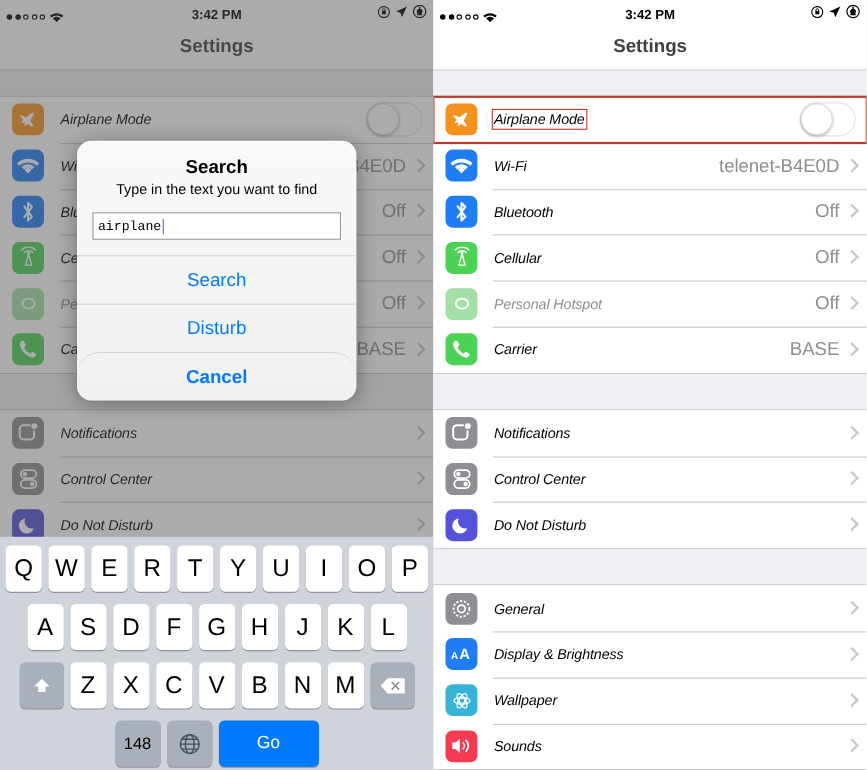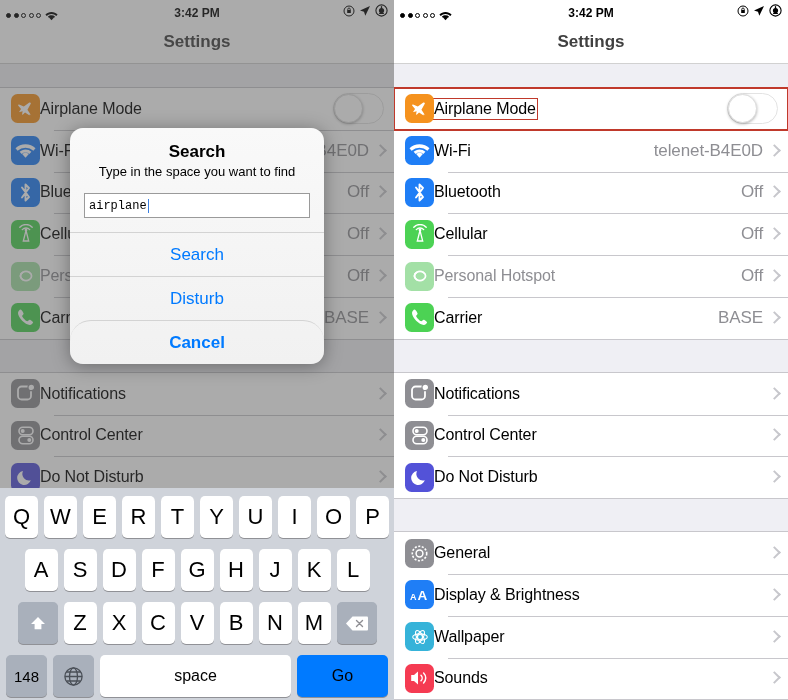--- a/index.html
+++ b/index.html
@@ -49,21 +49,21 @@
   }
   .row + .row::before {
     content:""; position:absolute; left:54px; right:0; top:0; height:1px;
     background:#c8c7cc;
   }
   .icon {
     width:29px; height:29px; border-radius:6.5px; flex:0 0 29px;
     display:flex; align-items:center; justify-content:center;
     color:#fff; position:relative;
   }
-  .label { margin-left:0; font-size:16px; color:#000; letter-spacing:-0.1px; }
+  .label { margin-left:15px; font-size:13px; color:#000; letter-spacing:-0.1px;font-style:italic; }
   .label.dim { color:#8e8e93; }
   .rowright { margin-left:auto; display:flex; align-items:center; gap:7px; }
   .value { font-size:17px; color:#8e8e93; letter-spacing:-0.1px; }
   .chev {
     width:8px; height:13px; position:relative; flex:0 0 8px;
   }
   .chev::before {
     content:""; position:absolute; left:0; top:1.5px;
     width:7px; height:7px; border-right:2px solid #c7c7cc; border-top:2px solid #c7c7cc;
     transform:rotate(45deg);
@@ -122,21 +122,21 @@
   .key {
     flex:0 0 33px; height:42px; background:#fff; border-radius:5px;
     display:flex; align-items:center; justify-content:center;
     font-size:22px; color:#000; box-shadow:0 1px 0 rgba(136,138,142,.9);
   }
   .key.wide { flex:0 0 40px; background:#a9b0bb; }
   .key.dark { background:#a9b0bb; }
   .key.num { flex:0 0 41px; background:#a9b0bb; font-size:15px; }
   .key.globe { flex:0 0 41px; background:#a9b0bb; }
   .key.space { flex:1 1 auto; font-size:16px; }
-  .key.go { flex:0 0 91px; background:#007aff; color:#000000; font-size:16px; }
+  .key.go { flex:0 0 91px; background:#007aff; color:#ffffff; font-size:16px; }
   .krow.bottom { gap:6px; padding:0 3px; }
   .bksp { width:24px;height:17px; }
 </style>
 </head>
 <body>
 
 <div class="screens">
 
   <div class="panel">
 
@@ -362,21 +362,21 @@
             </div>
           </div>
         </div>
     </div>
 
     <div class="dimmer"></div>
 
     <div class="alert">
       <div class="alert-head">
         <div class="alert-title">Search</div>
-        <div class="alert-sub">Type in the space you want to find</div>
+        <div class="alert-sub">Type in the text you want to find</div>
       </div>
       <div class="alert-field-wrap">
         <div class="alert-input">
           <span>airplane</span>
             <span class="caret"></span>
         </div>
       </div>
       <div class="alert-btn">Search</div>
       <div class="alert-btn">Disturb</div>
       <div class="alert-btn bold">Cancel</div>
@@ -430,21 +430,20 @@
       </div>
       <div class="krow bottom">
         <div class="key num">148</div>
         <div class="key globe">
           <svg width="21" height="21" viewBox="0 0 21 21">
               <circle cx="10.5" cy="10.5" r="8.6" fill="none" stroke="#4a4f57" stroke-width="1.3"></circle>
               <ellipse cx="10.5" cy="10.5" rx="4" ry="8.6" fill="none" stroke="#4a4f57" stroke-width="1.3"></ellipse>
               <path d="M2 10.5h17M3.5 6h14M3.5 15h14" stroke="#4a4f57" stroke-width="1.3"></path>
             </svg>
         </div>
-        <div class="key space">space</div>
         <div class="key go">Go</div>
       </div>
     </div>
 
   </div>
 
   <div class="panel">
 
     <div class="statusbar">
       <div class="sb-left">

